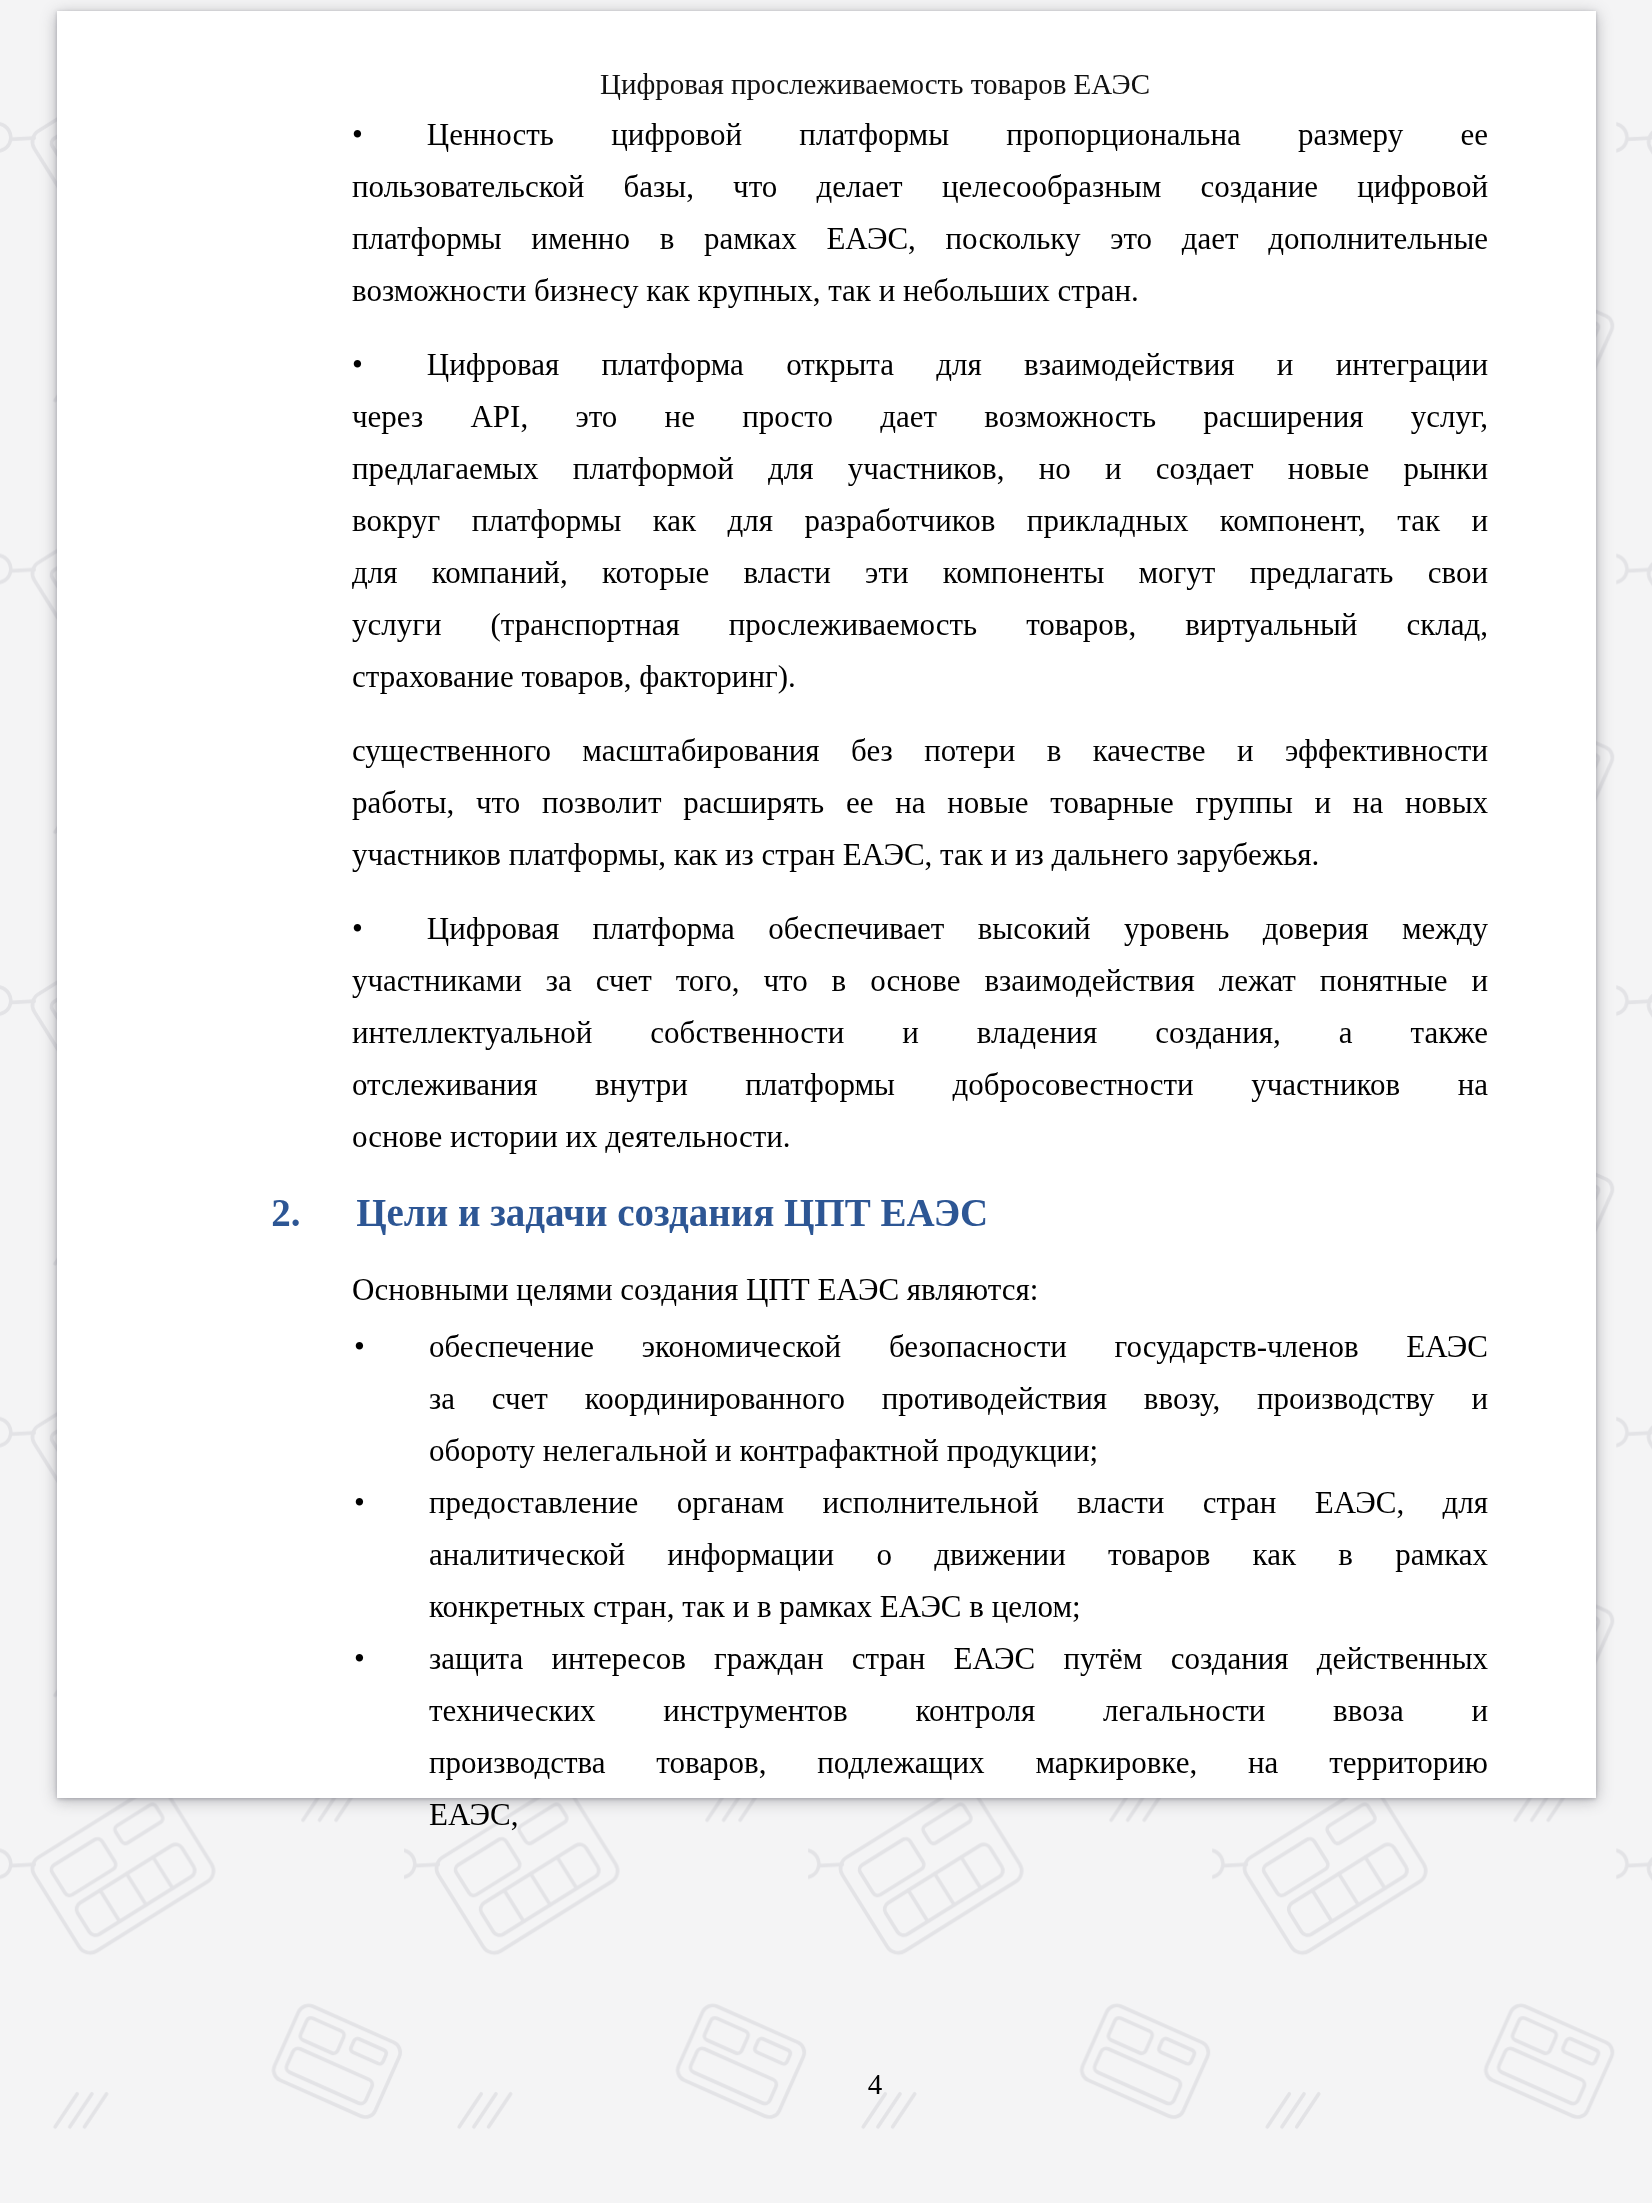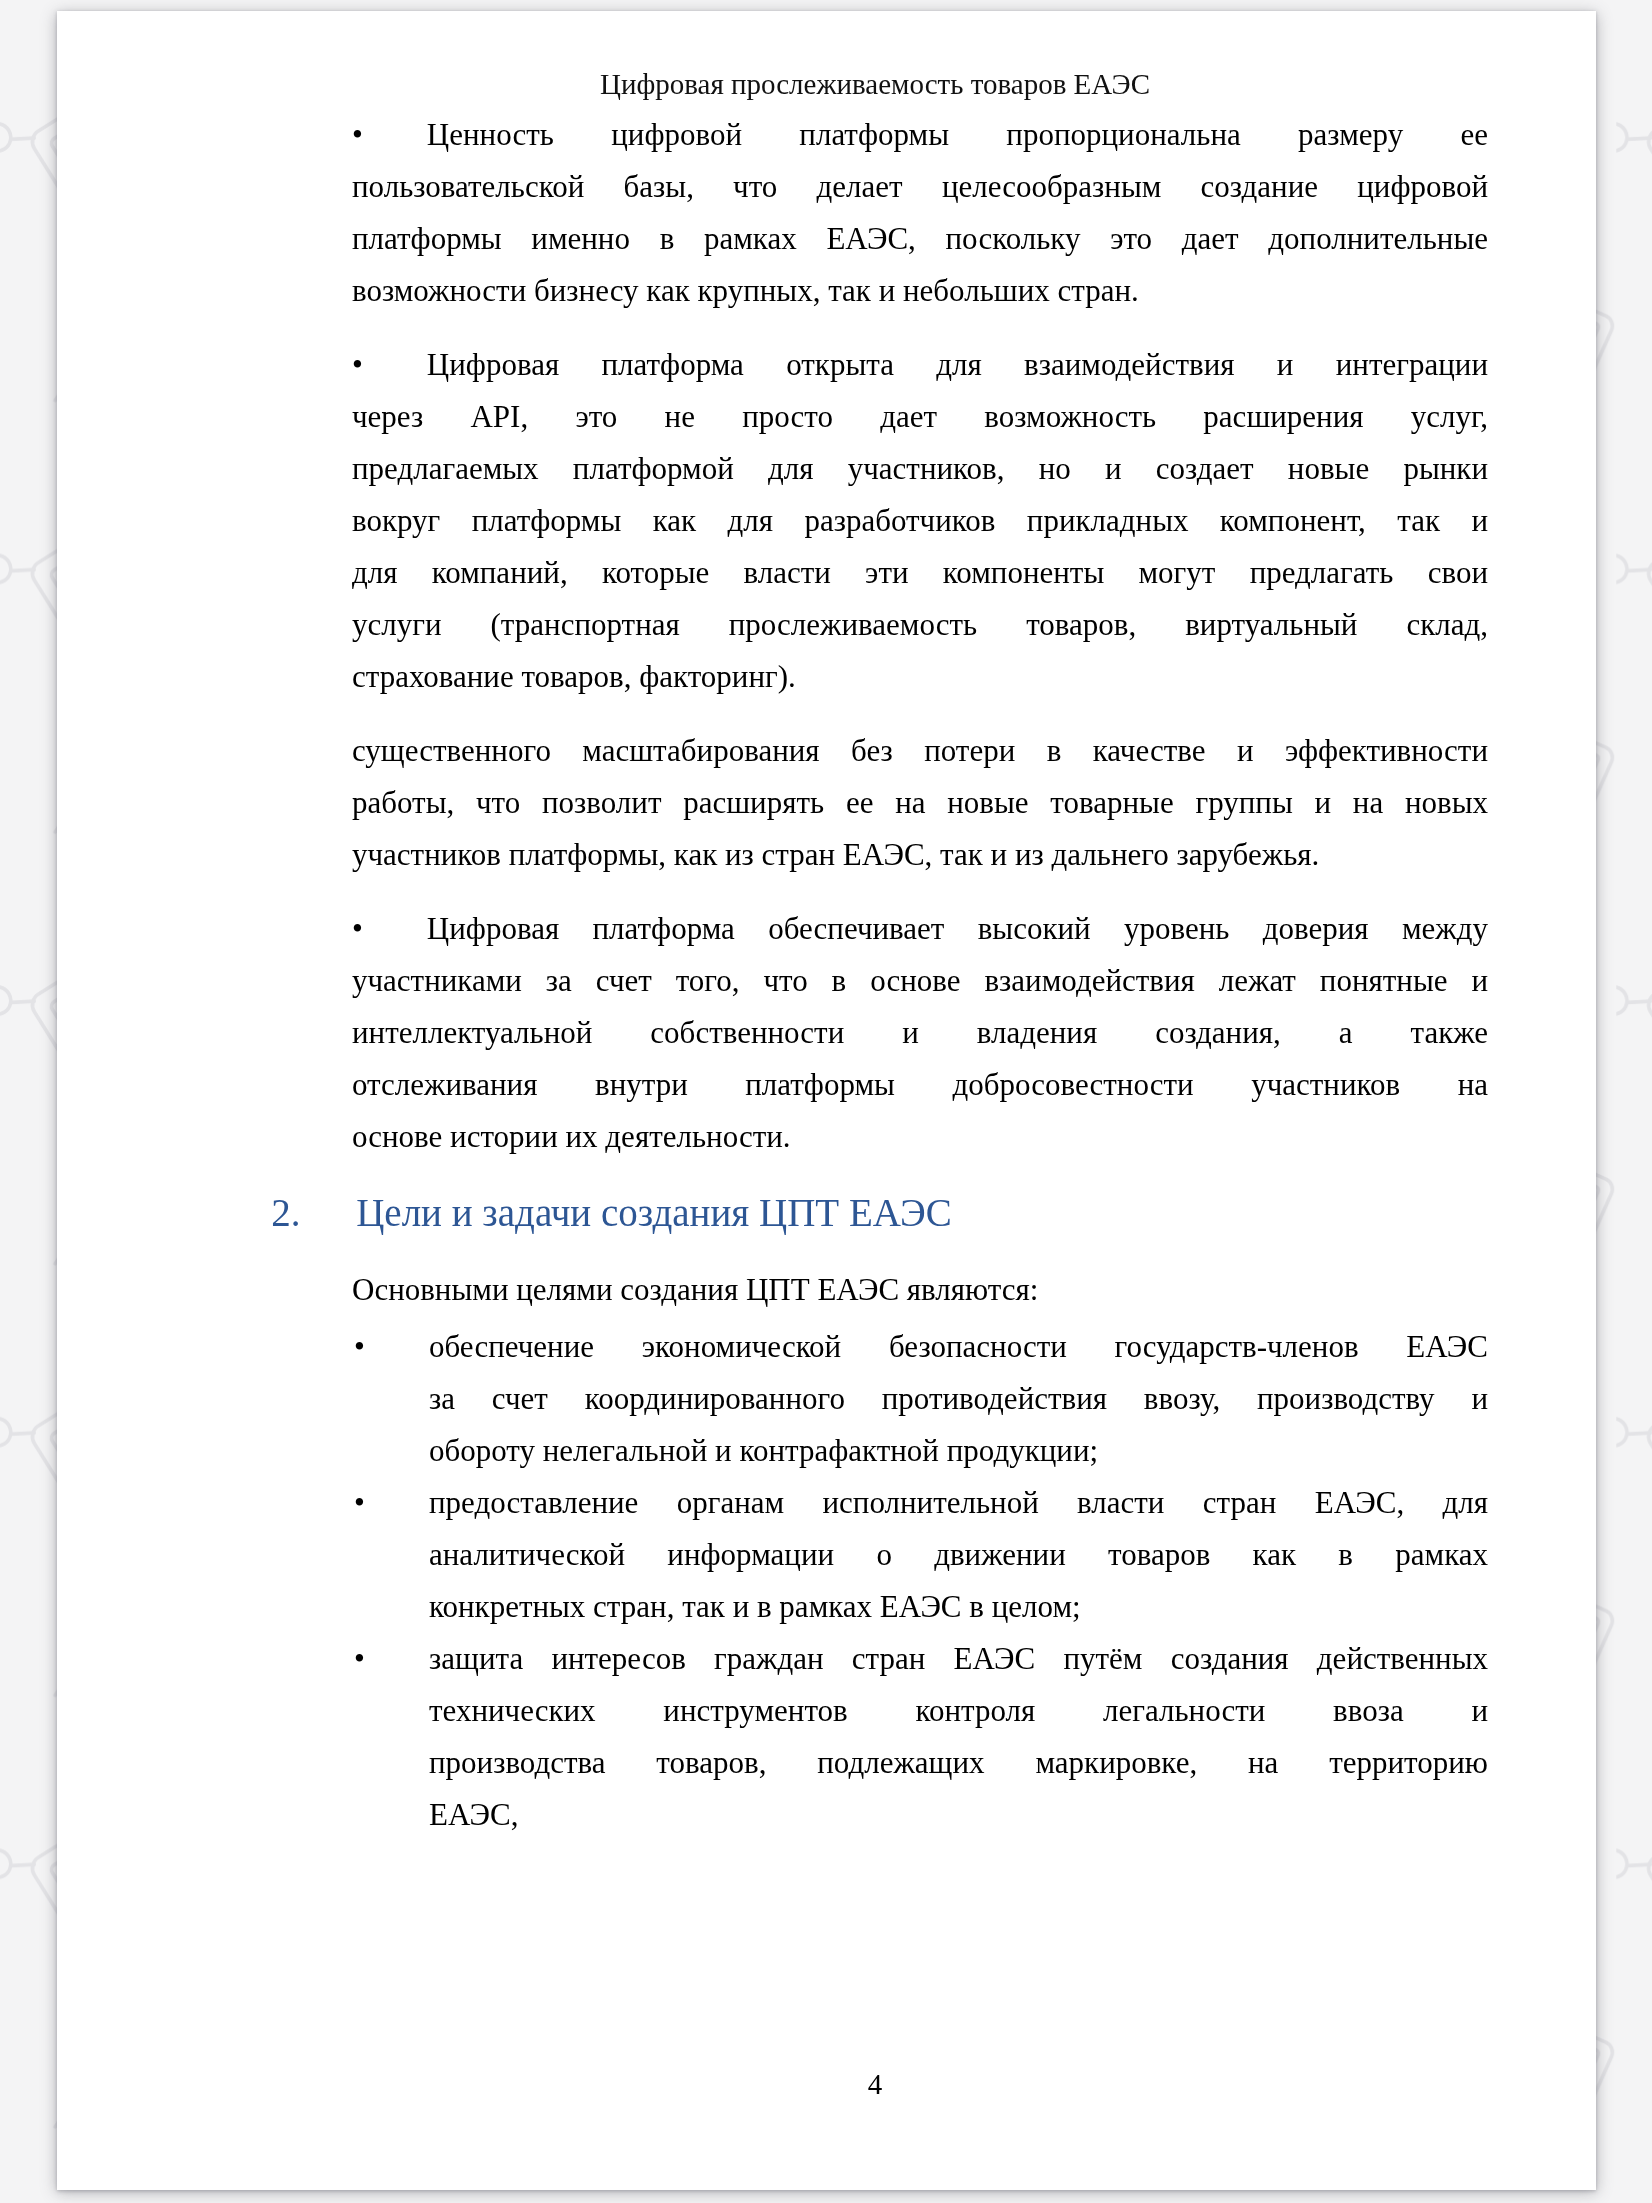--- a/index.html
+++ b/index.html
@@ -3,39 +3,39 @@
 <meta charset="utf-8">
 <style>
   html,body{margin:0;padding:0;}
   body{
     width:1653px;height:2204px;position:relative;overflow:hidden;
     background:#f4f4f5;
     font-family:"Liberation Serif","DejaVu Serif",serif;
   }
   .bg-svg{position:absolute;left:0;top:0;z-index:0;}
   .page{
-    position:absolute;left:57px;top:11px;width:1539px;height:2179px;
+    position:absolute;left:57px;top:11px;width:1539px;height:1787px;
     background:#ffffff;z-index:1;
     box-shadow:0 2.8px 14.7px rgba(90,90,100,0.45), 0 0.9px 3.7px rgba(90,90,100,0.35);
   }
   .content{
     position:absolute;left:205px;top:0;width:1226px;height:100%;
     color:#000;font-size:31px;line-height:52px;
   }
   .doc-header{
     padding-top:55px;text-align:center;font-size:29px;line-height:37px;
     margin-bottom:5.5px;color:#111;
   }
   .bullet-para{margin:0 0 22px 90px;}
   .tline{text-align:justify;text-align-last:justify;}
   .tline.lastline{text-align-last:left;}
   .marker{display:inline;}
   .tab{display:inline-block;width:64px;}
   .section-heading{
-    margin:16.5px 0 24px 9.2px;font-size:39px;line-height:55px;font-weight:normal;
+    margin:16.5px 0 24px 9.2px;font-size:39px;line-height:55px;font-weight:bold;
     color:#2D5694;
   }
   .h-num{display:inline-block;width:85px;}
   .intro-para{margin:0 0 5.5px 0;text-indent:90px;}
   .goal{position:relative;padding-left:167px;margin:0;}
   .goal .goal-marker{position:absolute;left:92px;top:0;line-height:52px;}
   .page-number{
     position:absolute;top:2055px;left:0;width:100%;
     text-align:center;font-size:29px;line-height:37px;
   }

